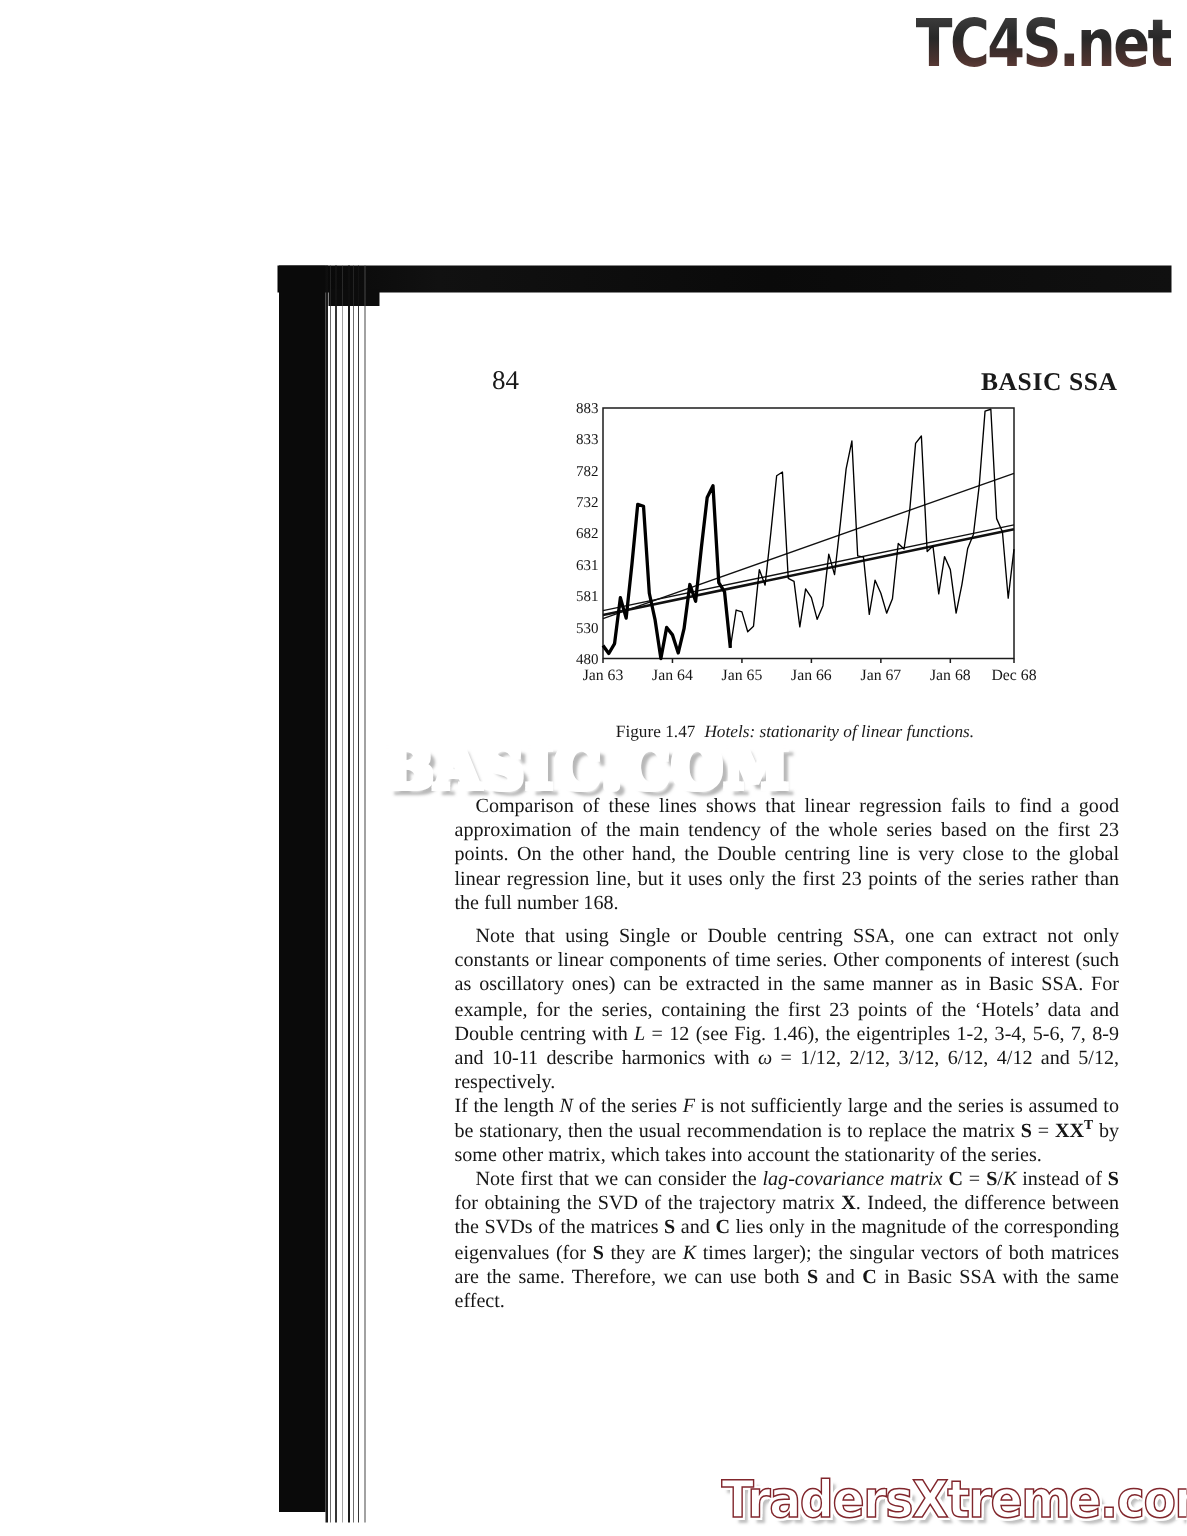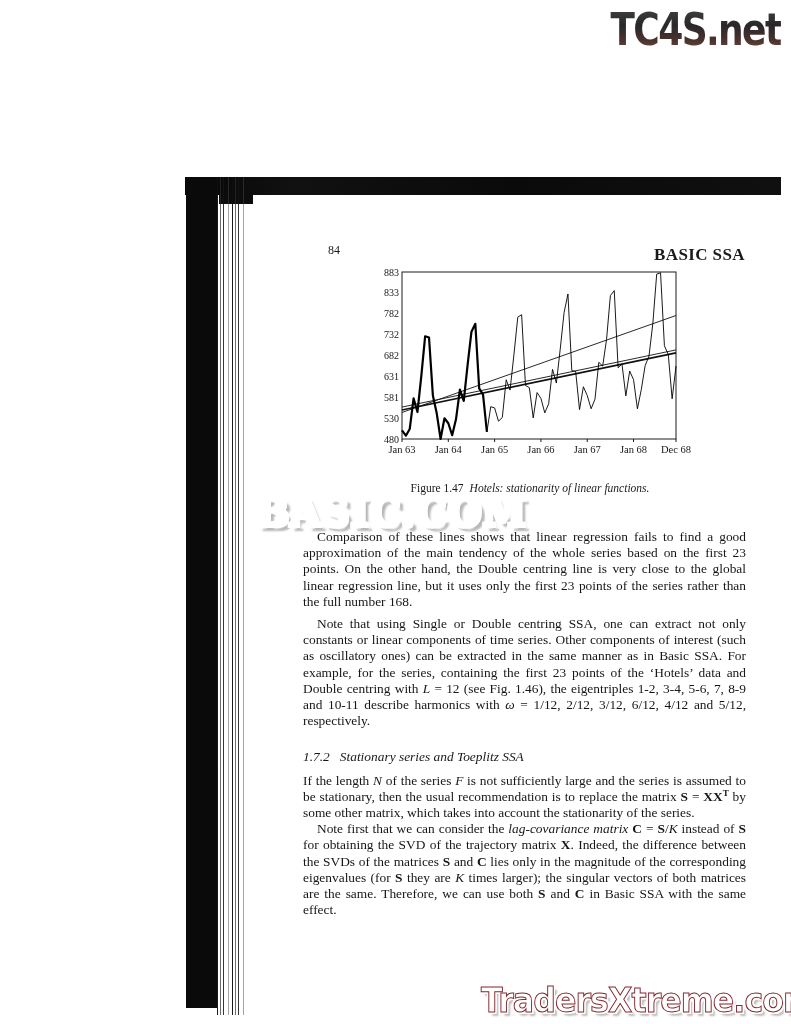--- a/index.html
+++ b/index.html
@@ -64,21 +64,21 @@
     -webkit-background-clip:text;background-clip:text;color:transparent;
     -webkit-text-stroke:1px #81262c;
     text-shadow:
       -2px -2px 0 #fff, 2px -2px 0 #fff, -2px 2px 0 #fff, 2px 2px 0 #fff,
       -2px 0 0 #fff, 2px 0 0 #fff, 0 -2px 0 #fff, 0 2px 0 #fff,
       4px 4px 2px rgba(130,130,130,.5);
   }
 
   
   .page-number{
-    position:absolute;left:328px;top:243px;font-size:12px;color:#1a1a1a;
+    position:absolute;left:328px;top:243px;font-size:18px;color:#1a1a1a;
   }
   .running-header{
     position:absolute;left:545px;top:245px;width:200px;text-align:right;
     font-size:17px;font-weight:bold;letter-spacing:.4px;color:#1a1a1a;
   }
   svg.chart{position:absolute;left:385px;top:262px;width:300px;height:200px;overflow:visible;}
   svg.chart text{font-family:"Liberation Serif", serif;fill:#161616;}
 
   .figure-caption{
     position:absolute;left:303px;top:482px;width:454px;text-align:center;
@@ -152,18 +152,17 @@
       <polyline points="101.90,169.96 105.76,144.68 109.62,145.92 113.48,159.18 117.34,155.45 121.20,117.74 125.06,128.10 128.92,92.88 132.77,55.17 136.63,52.68 140.49,123.54 144.35,125.62 148.21,155.87 152.07,130.59 155.93,136.39 159.79,150.89 163.65,141.78 167.51,107.38 171.37,121.06 175.23,87.08 179.08,50.61 182.94,31.96 186.80,108.63 190.66,109.45 194.52,147.58 198.38,124.79 202.24,133.49 206.10,146.75 209.96,137.22 213.82,100.34 217.68,104.07 221.54,77.55 225.39,33.62 229.25,28.65 233.11,105.72 236.97,102.00 240.83,133.90 244.69,109.04 248.55,117.74 252.41,146.75 256.27,127.69 260.13,103.65 263.99,94.12 267.85,61.38 271.70,12.07 275.56,10.83 279.42,83.76 283.28,92.46 287.14,136.80 291.00,104.07" fill="none" stroke="#000" stroke-width="0.9" stroke-linejoin="round" data-name="series-continuation"></polyline>
     </svg>
 
   <div class="figure-caption" data-name="figure-caption">
     <span class="cap-label" data-name="figure-caption-label">Figure 1.47</span><span class="cap-italic" data-name="figure-caption-text">Hotels: stationarity of linear functions.</span>
   </div>
 
   <div class="body-text" data-name="body-text">
       <p data-block="p1" data-name="paragraph" class="indent"><span>Comparison of these lines shows that linear regression fails to find a good approximation of the main tendency of the whole series based on the first 23 points. On the other hand, the Double centring line is very close to the global linear regression line, but it uses only the first 23 points of the series rather than the full number 168.</span></p>
       <p data-block="p2" data-name="paragraph" class="indent"><span>Note that using Single or Double centring SSA, one can extract not only constants or linear components of time series. Other components of interest (such as oscillatory ones) can be extracted in the same manner as in Basic SSA. For example, for the series, containing the first 23 points of the ‘Hotels’ data and Double centring with </span><span class="seg-i">L</span><span> = 12 (see Fig. 1.46), the eigentriples 1-2, 3-4, 5-6, 7, 8-9 and 10-11 describe harmonics with </span><span class="seg-i">ω</span><span> = 1/12, 2/12, 3/12, 6/12, 4/12 and 5/12, respectively.</span></p>
-      <div data-block="h1" data-name="section-heading"><span class="sec-num" data-name="section-number">1.7.2</span><span data-name="section-title">Stationary series and Toeplitz SSA</span></div>
       <p data-block="p4" data-name="paragraph"><span>If the length </span><span class="seg-i">N</span><span> of the series </span><span class="seg-i">F</span><span> is not sufficiently large and the series is assumed to be stationary, then the usual recommendation is to replace the matrix </span><span class="seg-b">S</span><span> = </span><span class="seg-b">XX</span><span class="seg-bs">T</span><span> by some other matrix, which takes into account the stationarity of the series.</span></p>
       <p data-block="p5" data-name="paragraph" class="indent"><span>Note first that we can consider the </span><span class="seg-i">lag-covariance matrix</span><span> </span><span class="seg-b">C</span><span> = </span><span class="seg-b">S</span><span>/</span><span class="seg-i">K</span><span> instead of </span><span class="seg-b">S</span><span> for obtaining the SVD of the trajectory matrix </span><span class="seg-b">X</span><span>. Indeed, the difference between the SVDs of the matrices </span><span class="seg-b">S</span><span> and </span><span class="seg-b">C</span><span> lies only in the magnitude of the corresponding eigenvalues (for </span><span class="seg-b">S</span><span> they are </span><span class="seg-i">K</span><span> times larger); the singular vectors of both matrices are the same. Therefore, we can use both </span><span class="seg-b">S</span><span> and </span><span class="seg-b">C</span><span> in Basic SSA with the same effect.</span></p>
     </div>
 
 </div>
 
 </body></html>

